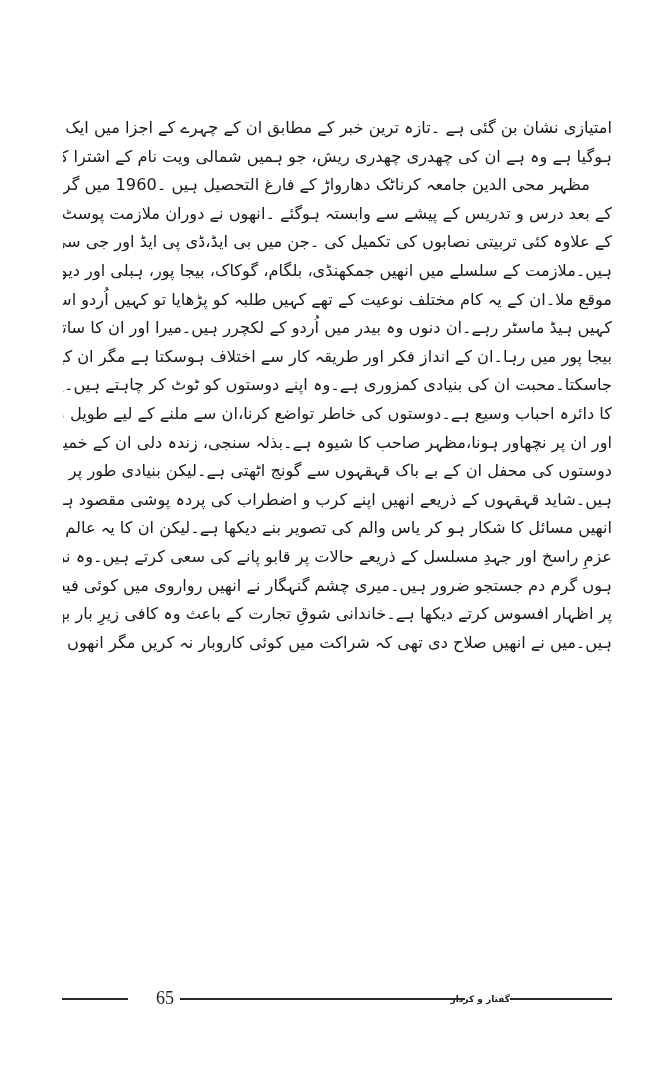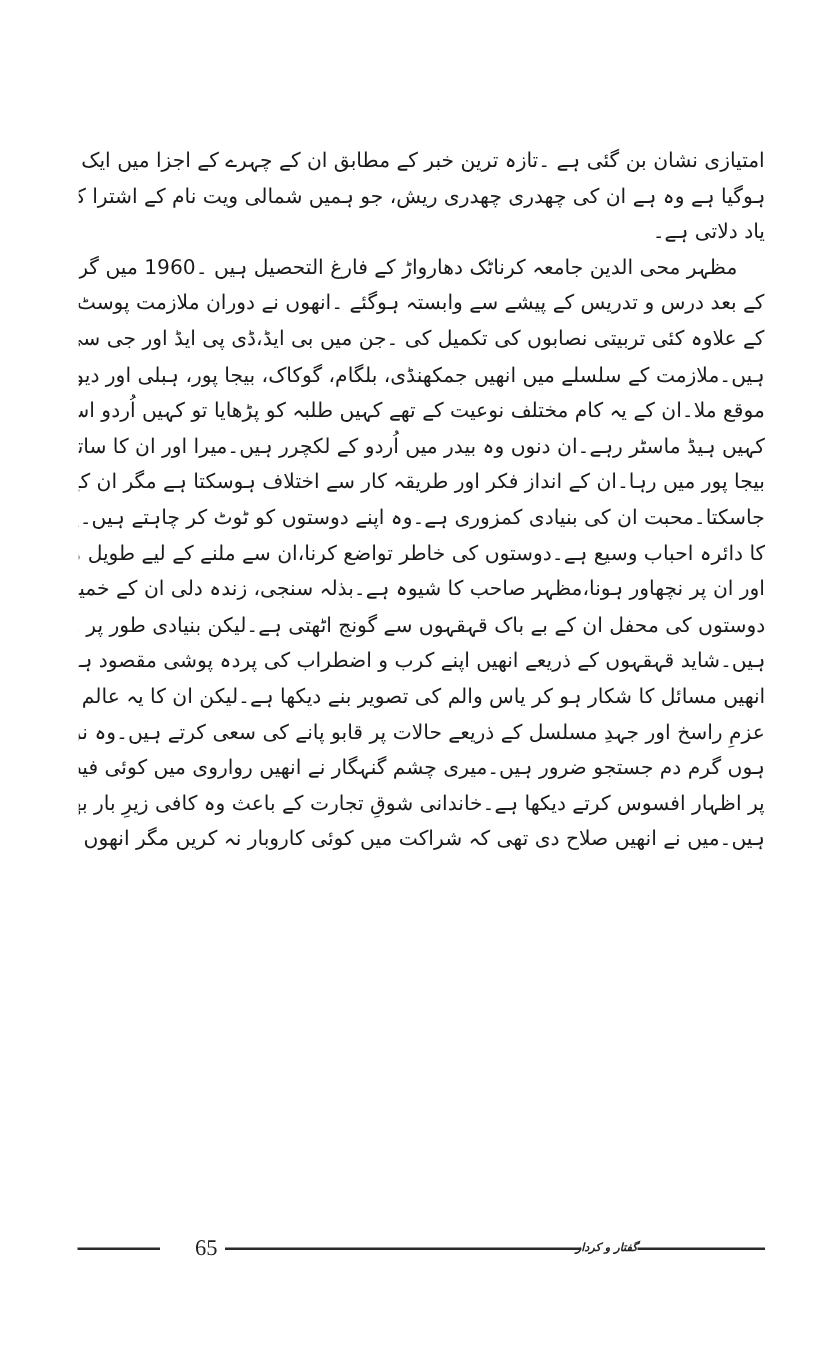--- a/index.html
+++ b/index.html
@@ -78,32 +78,30 @@
       left: 404px;
       top: 2px;
       width: 44px;
       font-size: 9px;
       line-height: 22px;
       direction: rtl;
       text-align: center;
       font-weight: bold;
       color: #222;
       white-space: nowrap;
-      font-style: italic;
     }
   </style>
 </head>
 <body>
 
 <div class="page">
   <div class="text-block" id="text-block">
       <div>
         <span class="line">امتیازی نشان بن گئی ہے ۔تازہ ترین خبر کے مطابق ان کے چہرے کے اجزا میں ایک اور کا اضافہ</span>
         <span class="line">ہوگیا ہے وہ ہے ان کی چھدری چھدری ریش، جو ہمیں شمالی ویت نام کے اشترا کی قائد ہو چی منہ کی</span>
-        <span class="line last">یاد دلاتی ہے۔</span>
       </div>
       <div>
         <span class="line indent">مظہر محی الدین جامعہ کرناٹک دھارواڑ کے فارغ التحصیل ہیں ۔1960 میں گریجویشن</span>
         <span class="line">کے بعد درس و تدریس کے پیشے سے وابستہ ہوگئے ۔انھوں نے دوران ملازمت پوسٹ گریجویشن</span>
         <span class="line">کے علاوہ کئی تربیتی نصابوں کی تکمیل کی ۔جن میں بی ایڈ،ڈی پی ایڈ اور جی سی ٹی سی شامل</span>
         <span class="line">ہیں۔ملازمت کے سلسلے میں انھیں جمکھنڈی، بلگام، گوکاک، بیجا پور، ہبلی اور دیودرگ میں کام کرنے کا</span>
         <span class="line">موقع ملا۔ان کے یہ کام مختلف نوعیت کے تھے کہیں طلبہ کو پڑھایا تو کہیں اُردو اساتذہ کی تربیت کی اور</span>
         <span class="line">کہیں ہیڈ ماسٹر رہے۔ان دنوں وہ بیدر میں اُردو کے لکچرر ہیں۔میرا اور ان کا ساتھ جمکھنڈی اور</span>
         <span class="line">بیجا پور میں رہا۔ان کے انداز فکر اور طریقہ کار سے اختلاف ہوسکتا ہے مگر ان کے خلوص پر شبہ نہیں کیا</span>
         <span class="line">جاسکتا۔محبت ان کی بنیادی کمزوری ہے۔وہ اپنے دوستوں کو ٹوٹ کر چاہتے ہیں۔یہی وجہ ہے کہ ان</span>

